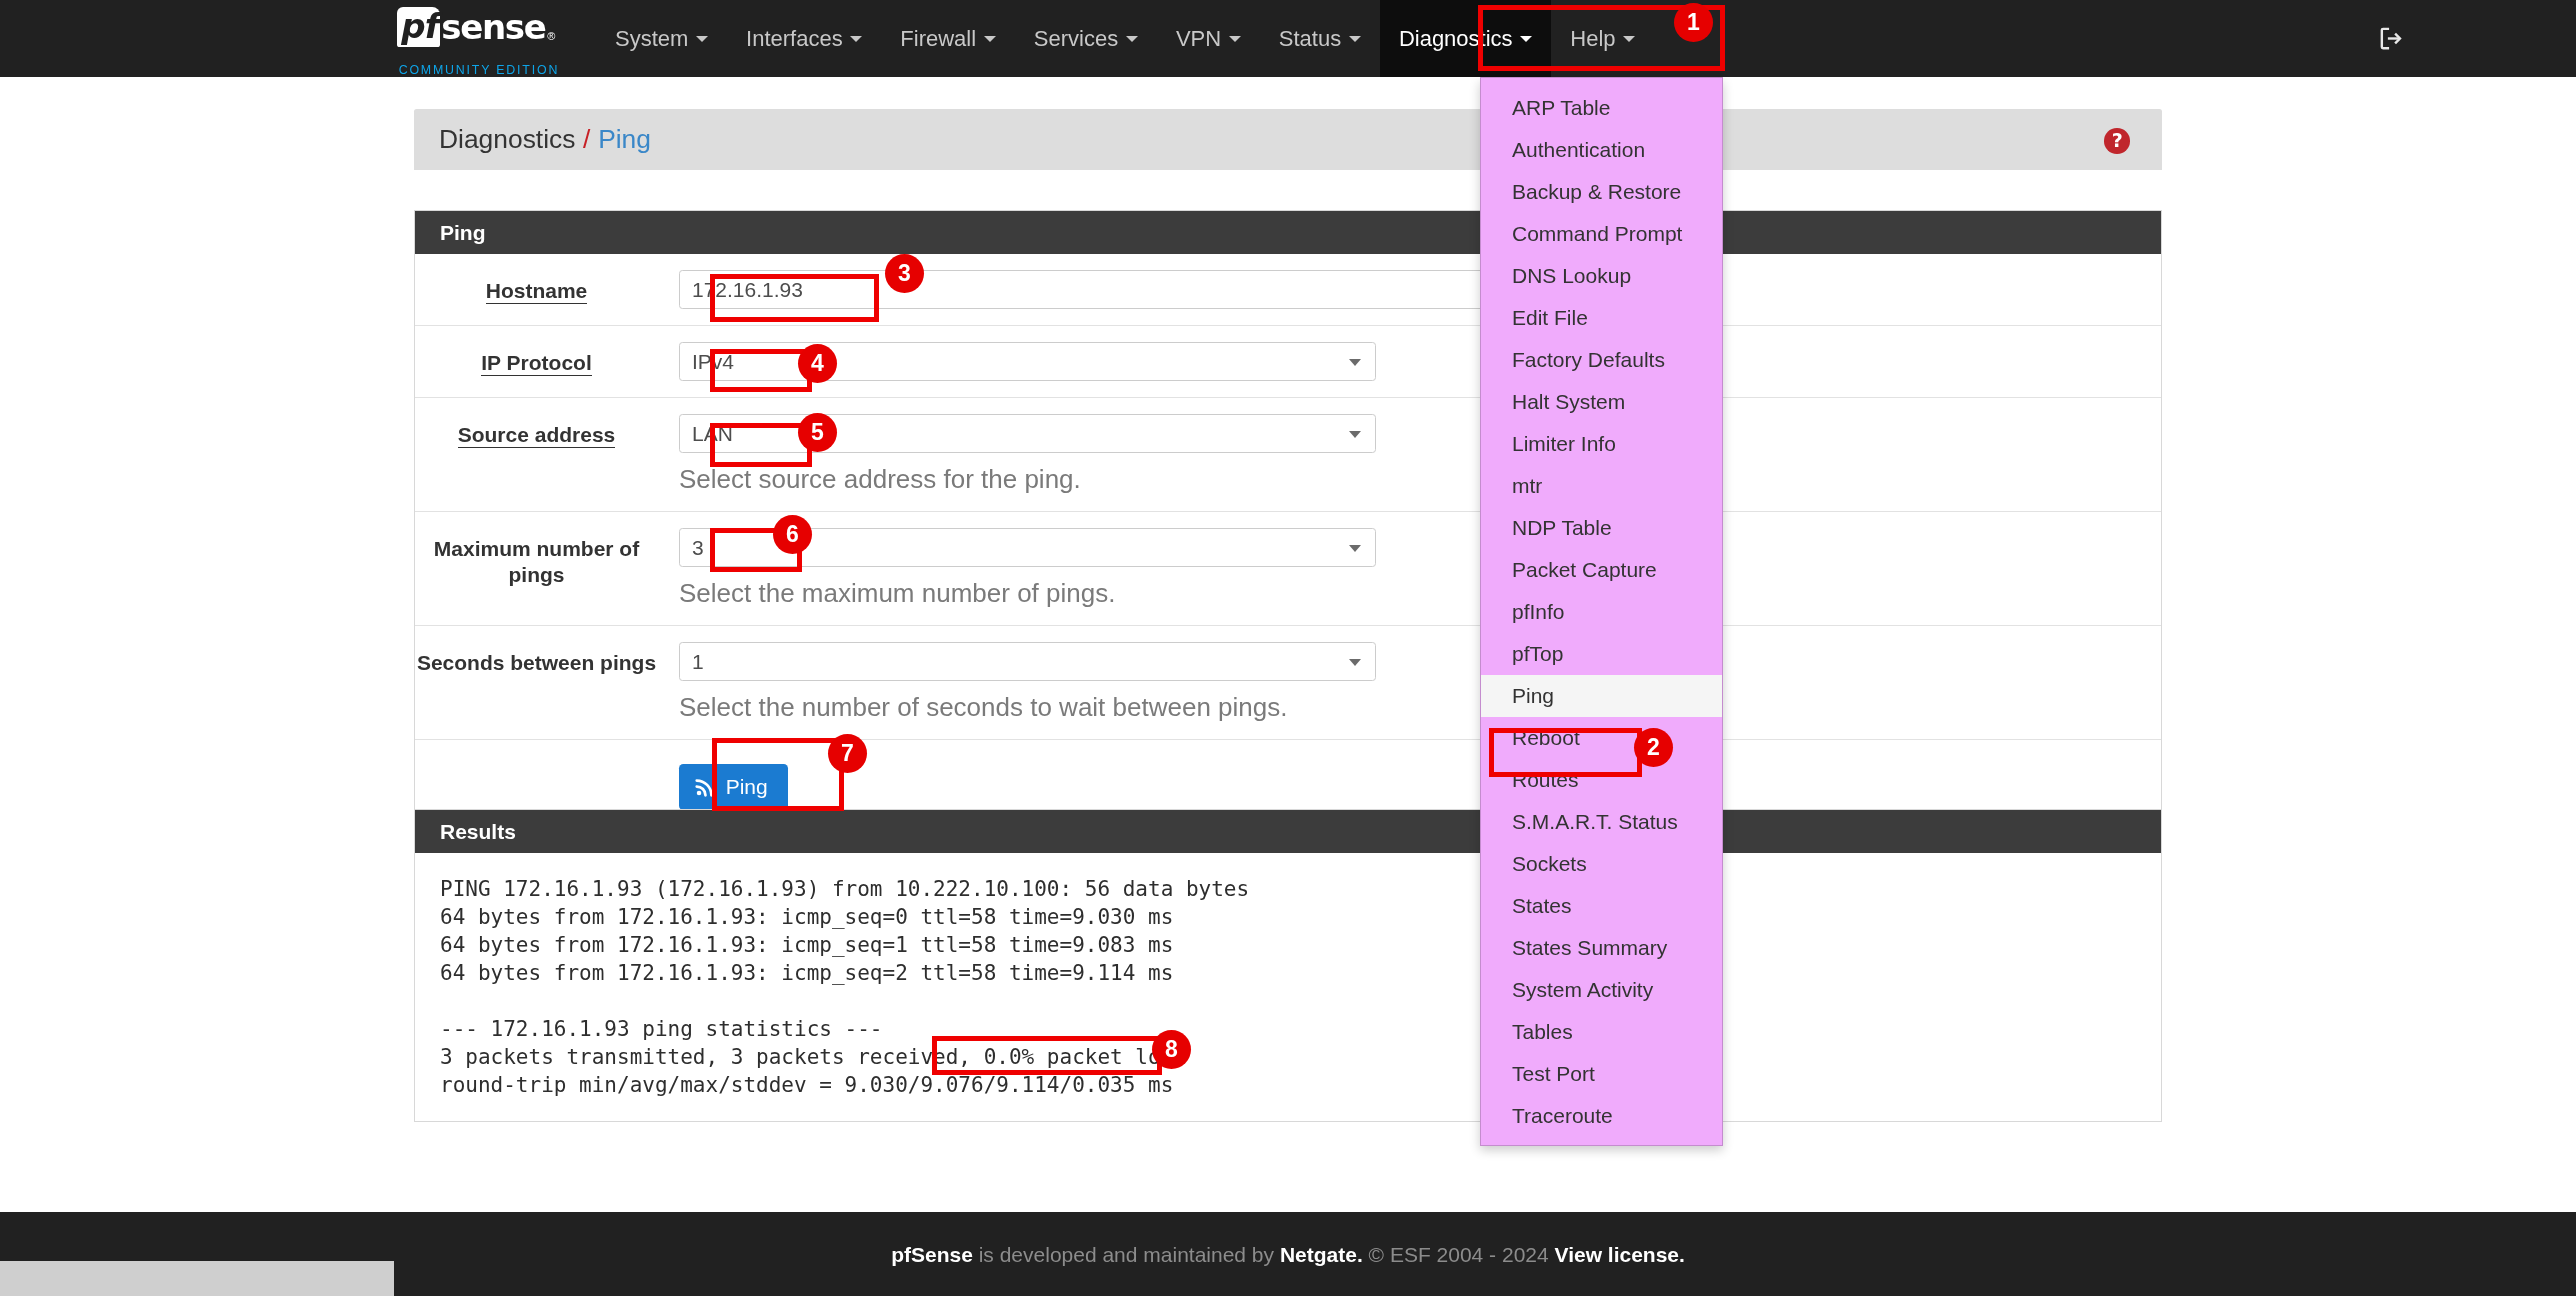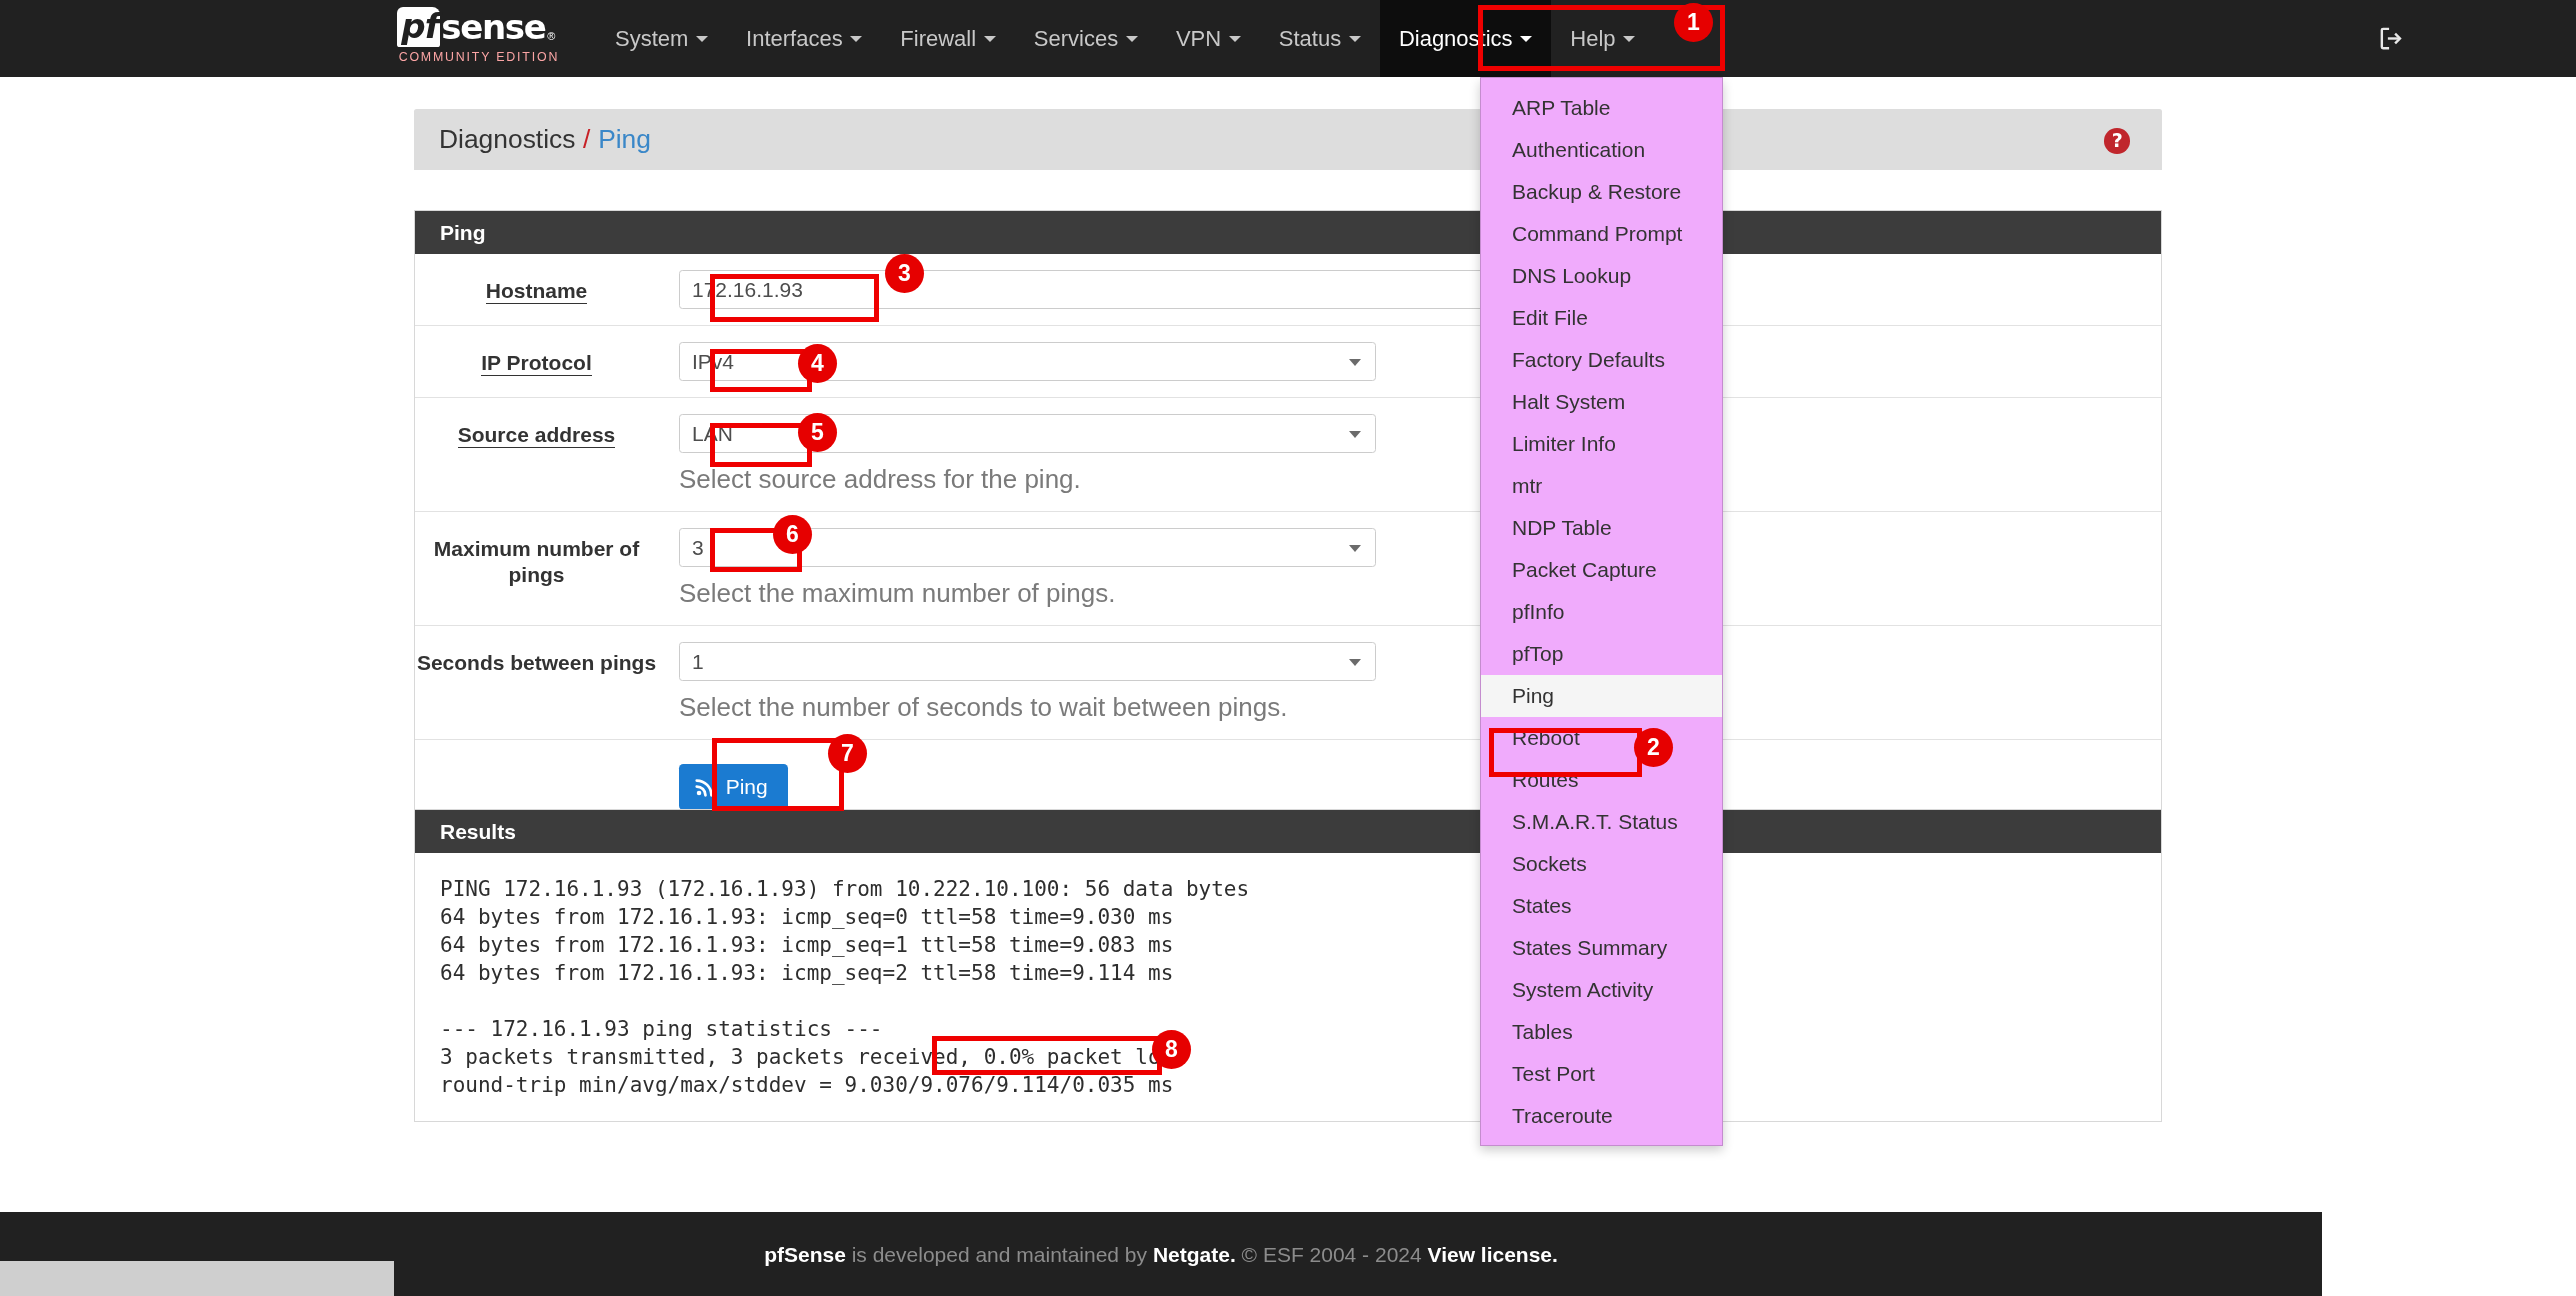--- a/index.html
+++ b/index.html
@@ -31,22 +31,22 @@
     letter-spacing: -0.9px;
     font-family: "DejaVu Sans", sans-serif;
   }
   .brand-sense {
     color: #ffffff; font-weight: bold; font-size: 34px; line-height: 34px;
     letter-spacing: -1.3px; margin-left: 0.9px;
     font-family: "DejaVu Sans", sans-serif;
   }
   .brand-reg { color: #ffffff; font-size: 11px; margin-left: 1.7px; align-self: flex-end; margin-bottom: 3.4px; }
   .brand-sub {
-    color: #fca5a5; font-size: 12.4px; letter-spacing: 1.8px;
-    margin-top: 4px; margin-left: 1.7px; font-weight: normal;
+    color: #0ea5e9; font-size: 12.4px; letter-spacing: 1.8px;
+    margin-top: 17px; margin-left: 1.7px; font-weight: normal;
   }
 
   .navlinks { position: absolute; left: 596px; top: 0; height: 77px; display: flex; align-items: center; }
   .navitem {
     color: #c8c8c8; font-size: 22px; padding: 0 19px; height: 77px;
     display: flex; align-items: center; cursor: pointer; white-space: nowrap;
   }
   .navitem .caret {
     display: inline-block; width: 0; height: 0; margin-left: 7.7px;
     border-left: 6px solid transparent; border-right: 6px solid transparent;
@@ -131,21 +131,21 @@
 
   
   .results-body { padding: 22px 0 22px 25px; background: #ffffff; }
   .results-pre {
     font-family: "DejaVu Sans Mono", monospace; font-size: 21px; line-height: 28px;
     color: #2e2e2e; white-space: pre;
   }
 
   
   .footer {
-    position: absolute; left: 0; bottom: 0; width: 2322px; height: 85px;
+    position: absolute; left: 0; bottom: 0; width: 2576px; height: 85px;
     background: #212121; display: flex; align-items: center; justify-content: center;
   }
   .footer-txt { font-size: 21px; color: #8c8c8c; }
   .footer-txt b { color: #ffffff; font-weight: bold; }
   .taskbar { position: absolute; left: 0; bottom: 0; width: 394px; height: 36px; background: #cfcfcf; }
 
   
   .annbox { position: absolute; border: 5.1px solid #ef0000; z-index: 60; pointer-events: none; }
   .badge {
     position: absolute; border-radius: 50%; background: #e60000; color: #ffffff;

